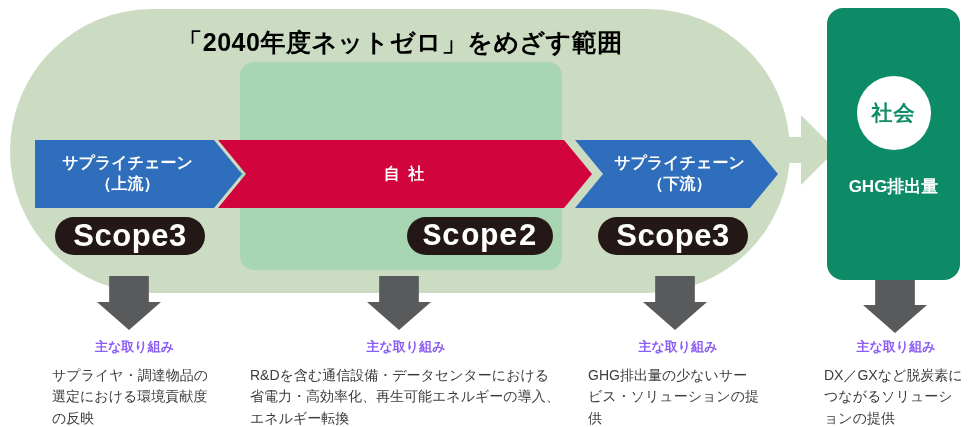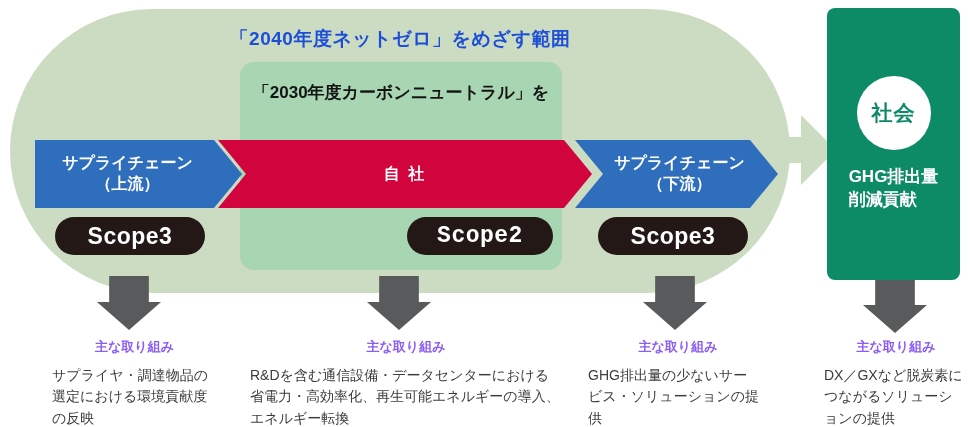--- a/index.html
+++ b/index.html
@@ -7,21 +7,21 @@
   .stage { position:relative; width:970px; height:427px; background:#ffffff; overflow:hidden; }
 
   
   .blob { position:absolute; left:10px; top:9px; width:780px; height:284px;
           background:#ccdcc2; border-radius:142px; }
   .blob-arrow-stem { position:absolute; left:776px; top:137px; width:30px; height:26px; background:#ccdcc2; }
   .blob-arrow-head { position:absolute; left:801px; top:115px; width:35px; height:70px; background:#ccdcc2;
           clip-path:polygon(0 0,100% 50%,0 100%); }
 
   .outer-title { position:absolute; left:10px; top:26px; width:780px; text-align:center;
-          color:#1d4ed8; font-size:19px; font-weight:bold; letter-spacing:0.5px; }
+          color:#000000; font-size:25px; font-weight:bold; letter-spacing:0.5px; }
 
   
   .inner-box { position:absolute; left:240px; top:62px; width:322px; height:208px;
           background:#a8d5b2; border-radius:14px; }
   .inner-title { position:absolute; left:240px; top:81px; width:322px; text-align:center;
           color:#141414; font-size:17px; font-weight:bold; line-height:1.38; }
 
   
   .flow-arrow { position:absolute; top:140px; height:68px; display:flex; flex-direction:column;
           align-items:center; justify-content:center; color:#fff; font-weight:bold;
@@ -31,43 +31,43 @@
           padding-right:22px; }
   .flow-own { left:218px; width:374px; background:#d2043e;
           clip-path:polygon(0 0, calc(100% - 28px) 0, 100% 50%, calc(100% - 28px) 100%, 0 100%, 28px 50%);
           font-size:16px; letter-spacing:2px; }
   .flow-down { left:575px; width:203px; background:#2f6ebc;
           clip-path:polygon(0 0, calc(100% - 28px) 0, 100% 50%, calc(100% - 28px) 100%, 0 100%, 28px 50%);
           padding-left:6px; }
 
   
   .pill { position:absolute; top:217px; height:38px; border-radius:19px; background:#231815;
-          color:#ffffff; font-size:23px; font-weight:bold; letter-spacing:0.5px;
+          color:#ffffff; font-size:31px; font-weight:bold; letter-spacing:0.5px;
           display:flex; align-items:center; justify-content:center; }
   .pill-1 { left:55px;  width:150px; }
   .pill-2 { left:252px; width:148px; }
   .pill-3 { left:407px; width:146px;font-family:Liberation Mono, monospace; }
   .pill-4 { left:598px; width:150px; }
 
   
   .darrow { position:absolute; width:64px; height:54px; background:#595a5c;
           clip-path:polygon(19% 0,81% 0,81% 48%,100% 48%,50% 100%,0 48%,19% 48%); }
   .da-1 { left:97px;  top:276px; }
   .da-2 { left:367px; top:276px; }
   .da-3 { left:643px; top:276px; }
   .da-4 { left:863px; top:279px; }
 
   
   .society { position:absolute; left:827px; top:8px; width:133px; height:272px;
-          background:#0d8a66; border-radius:8px; display:flex; flex-direction:column; align-items:center; }
+          background:#0d8a66; border-radius:16px; display:flex; flex-direction:column; align-items:center; }
   .society-circle { margin-top:68px; width:74px; height:74px; border-radius:50%; background:#ffffff;
           display:flex; align-items:center; justify-content:center;
           color:#0d8a66; font-size:21px; font-weight:bold; letter-spacing:1px; }
-  .society-text { margin-top:16px; color:#ffffff; font-size:17px; font-weight:bold;
-          line-height:1.35; text-align:left; }
+  .society-text { margin-top:26px; color:#ffffff; font-size:17px; font-weight:bold;
+          line-height:1.35; text-align:right; }
 
   
   .init { position:absolute; top:338px; }
   .init-head { font-size:13px; font-weight:bold; color:#8b5cf6; text-align:center; margin-bottom:9px; }
   .init-body { font-size:14px; color:#3c3c3c; line-height:1.52; text-align:left; overflow-wrap:break-word; }
   .init-1 { left:52px;  width:165px; }
   .init-2 { left:250px; width:312px; }
   .init-3 { left:588px; width:180px; }
   .init-4 { left:824px; width:144px; }
   .init-1 .init-body { width:160px; }
@@ -80,21 +80,20 @@
 <div class="stage">
 
   <div class="blob"></div>
   <div class="blob-arrow-stem"></div>
   <div class="blob-arrow-head"></div>
 
   <div class="outer-title">「2040年度ネットゼロ」をめざす範囲</div>
 
   <div class="inner-box"></div>
   <div class="inner-title">
-    <div>「2030年度カーボンニュートラル」を</div>
   </div>
 
   <div class="flow-arrow flow-up">
     <div>サプライチェーン</div>
     <div>（上流）</div>
   </div>
   <div class="flow-arrow flow-own">
     <div>自 社</div>
   </div>
   <div class="flow-arrow flow-down">
@@ -108,21 +107,20 @@
 
   <div class="darrow da-1"></div>
   <div class="darrow da-2"></div>
   <div class="darrow da-3"></div>
   <div class="darrow da-4"></div>
 
   <div class="society">
     <div class="society-circle">社会</div>
     <div class="society-text">
       <div>GHG排出量</div>
-      <div>削減貢献</div>
     </div>
   </div>
 
   <div class="init init-1">
     <div class="init-head">主な取り組み</div>
     <div class="init-body">サプライヤ・調達物品の選定における環境貢献度の反映</div>
   </div>
   <div class="init init-2">
     <div class="init-head">主な取り組み</div>
     <div class="init-body">R&amp;Dを含む通信設備・データセンターにおける省電力・高効率化、再生可能エネルギーの導入、エネルギー転換</div>

